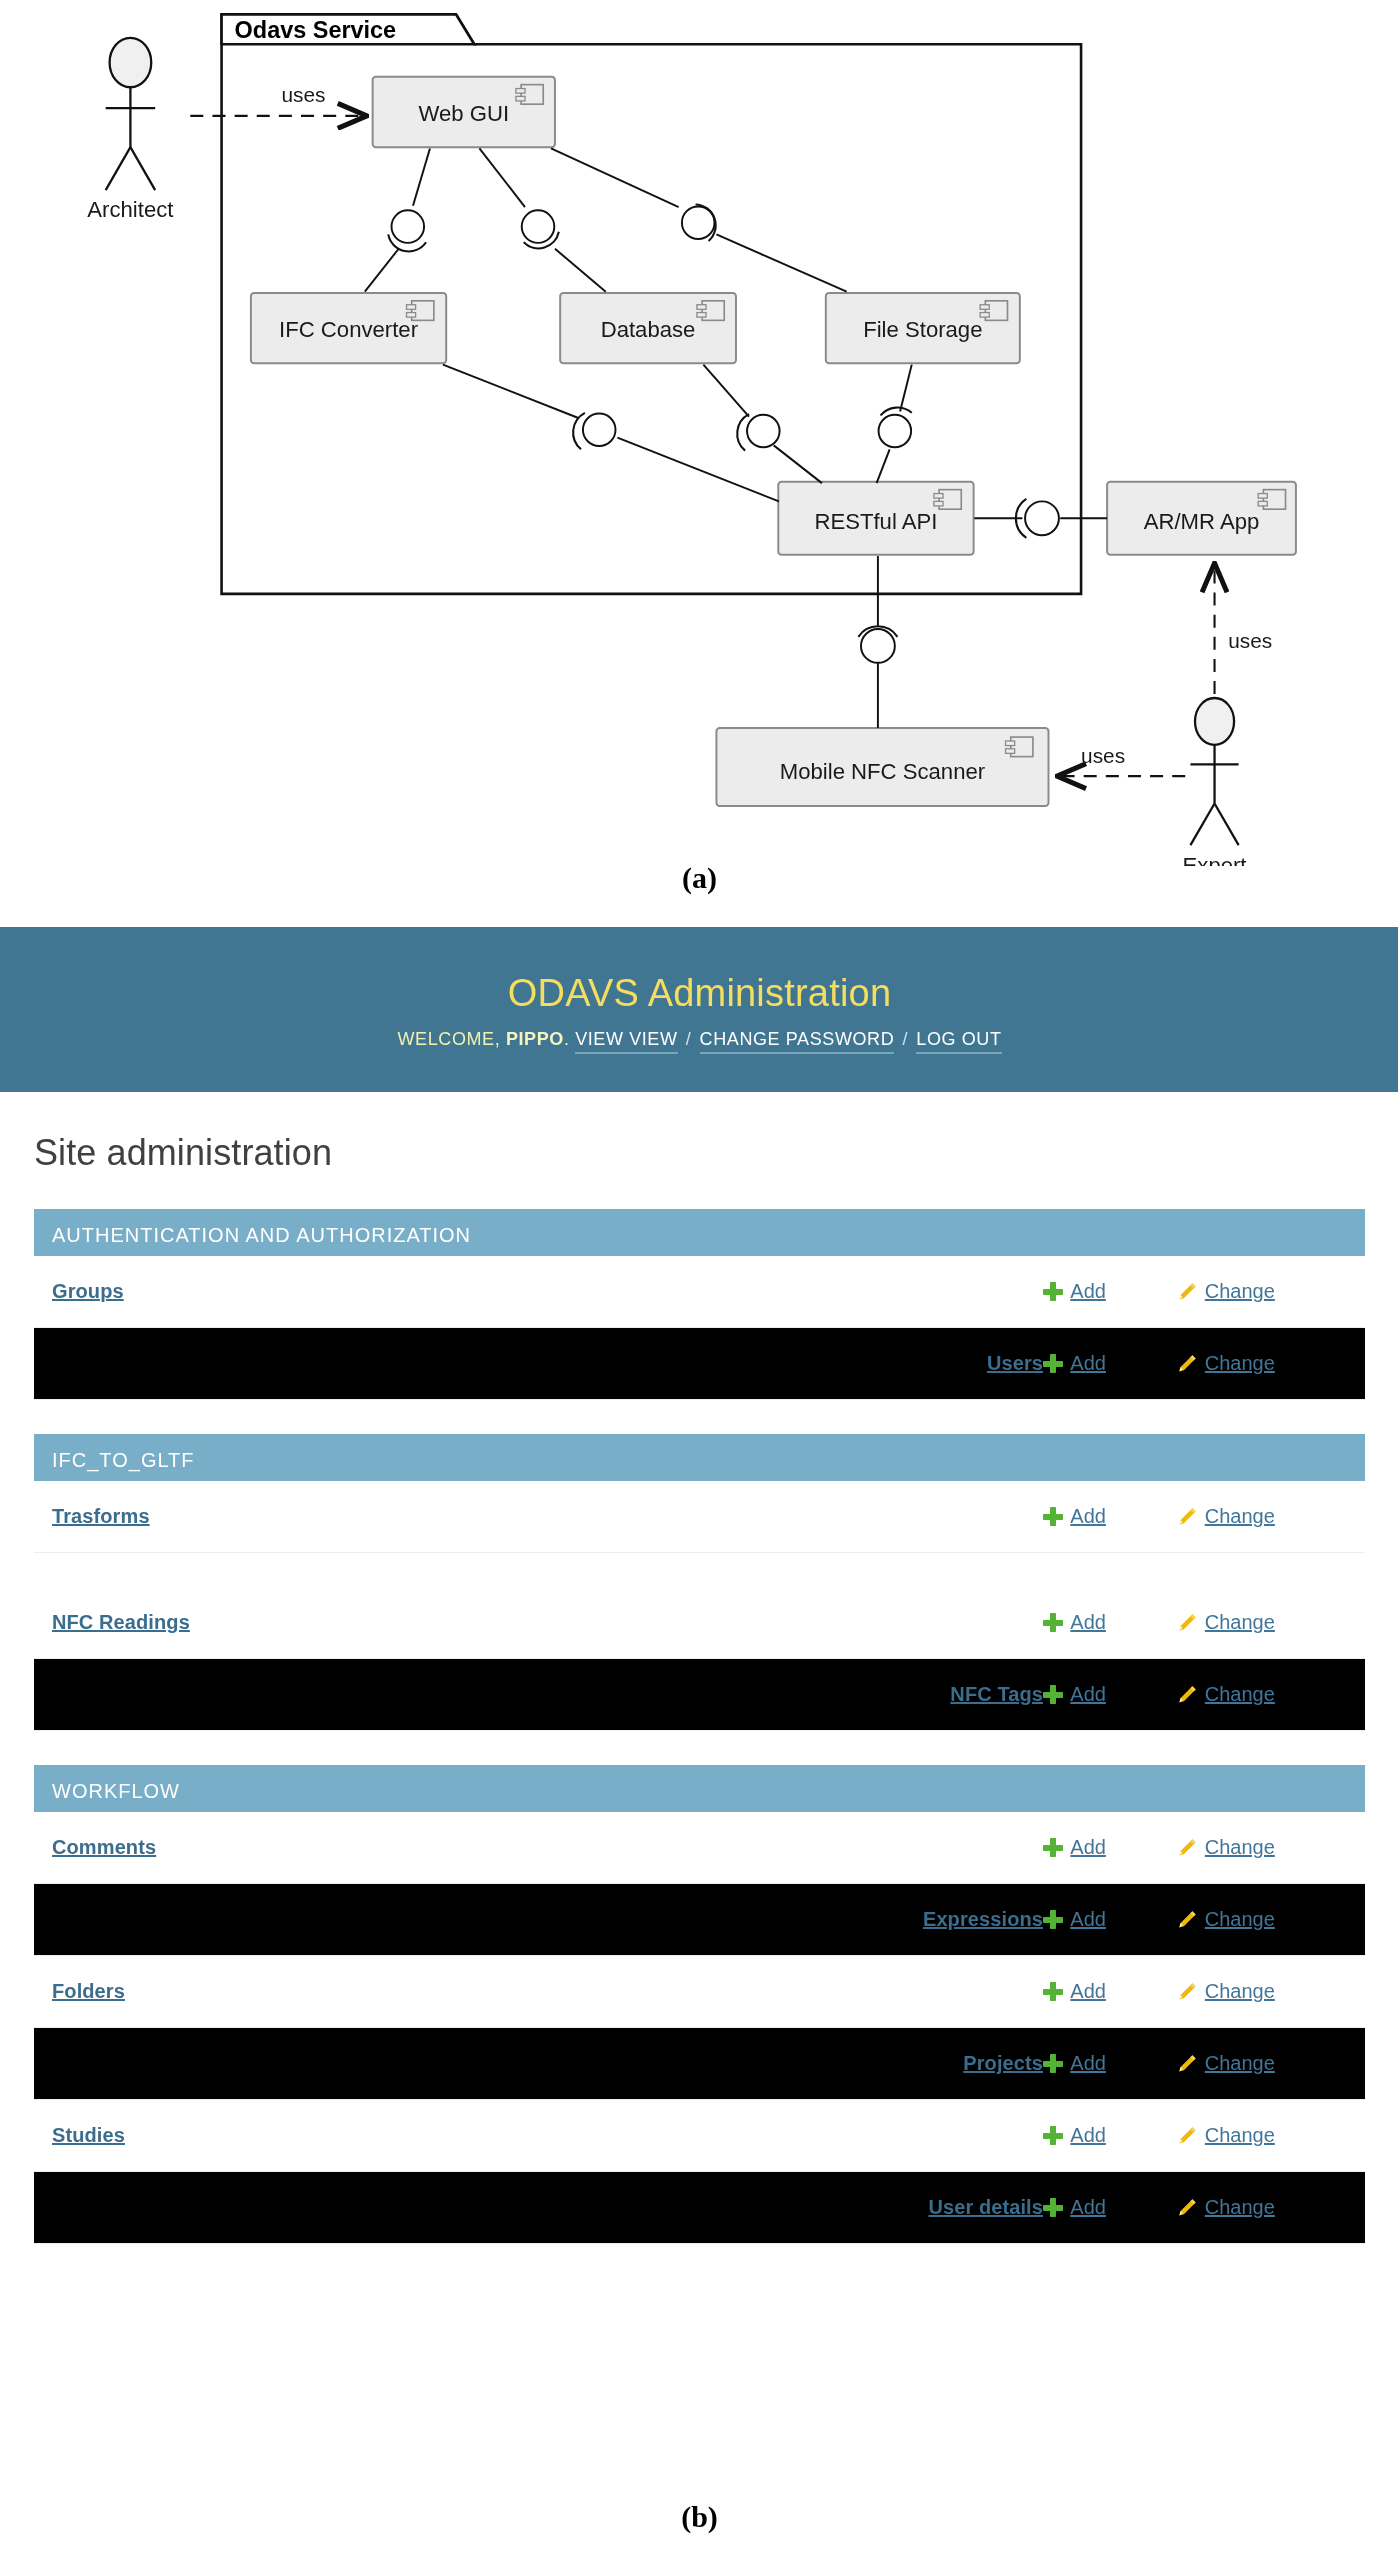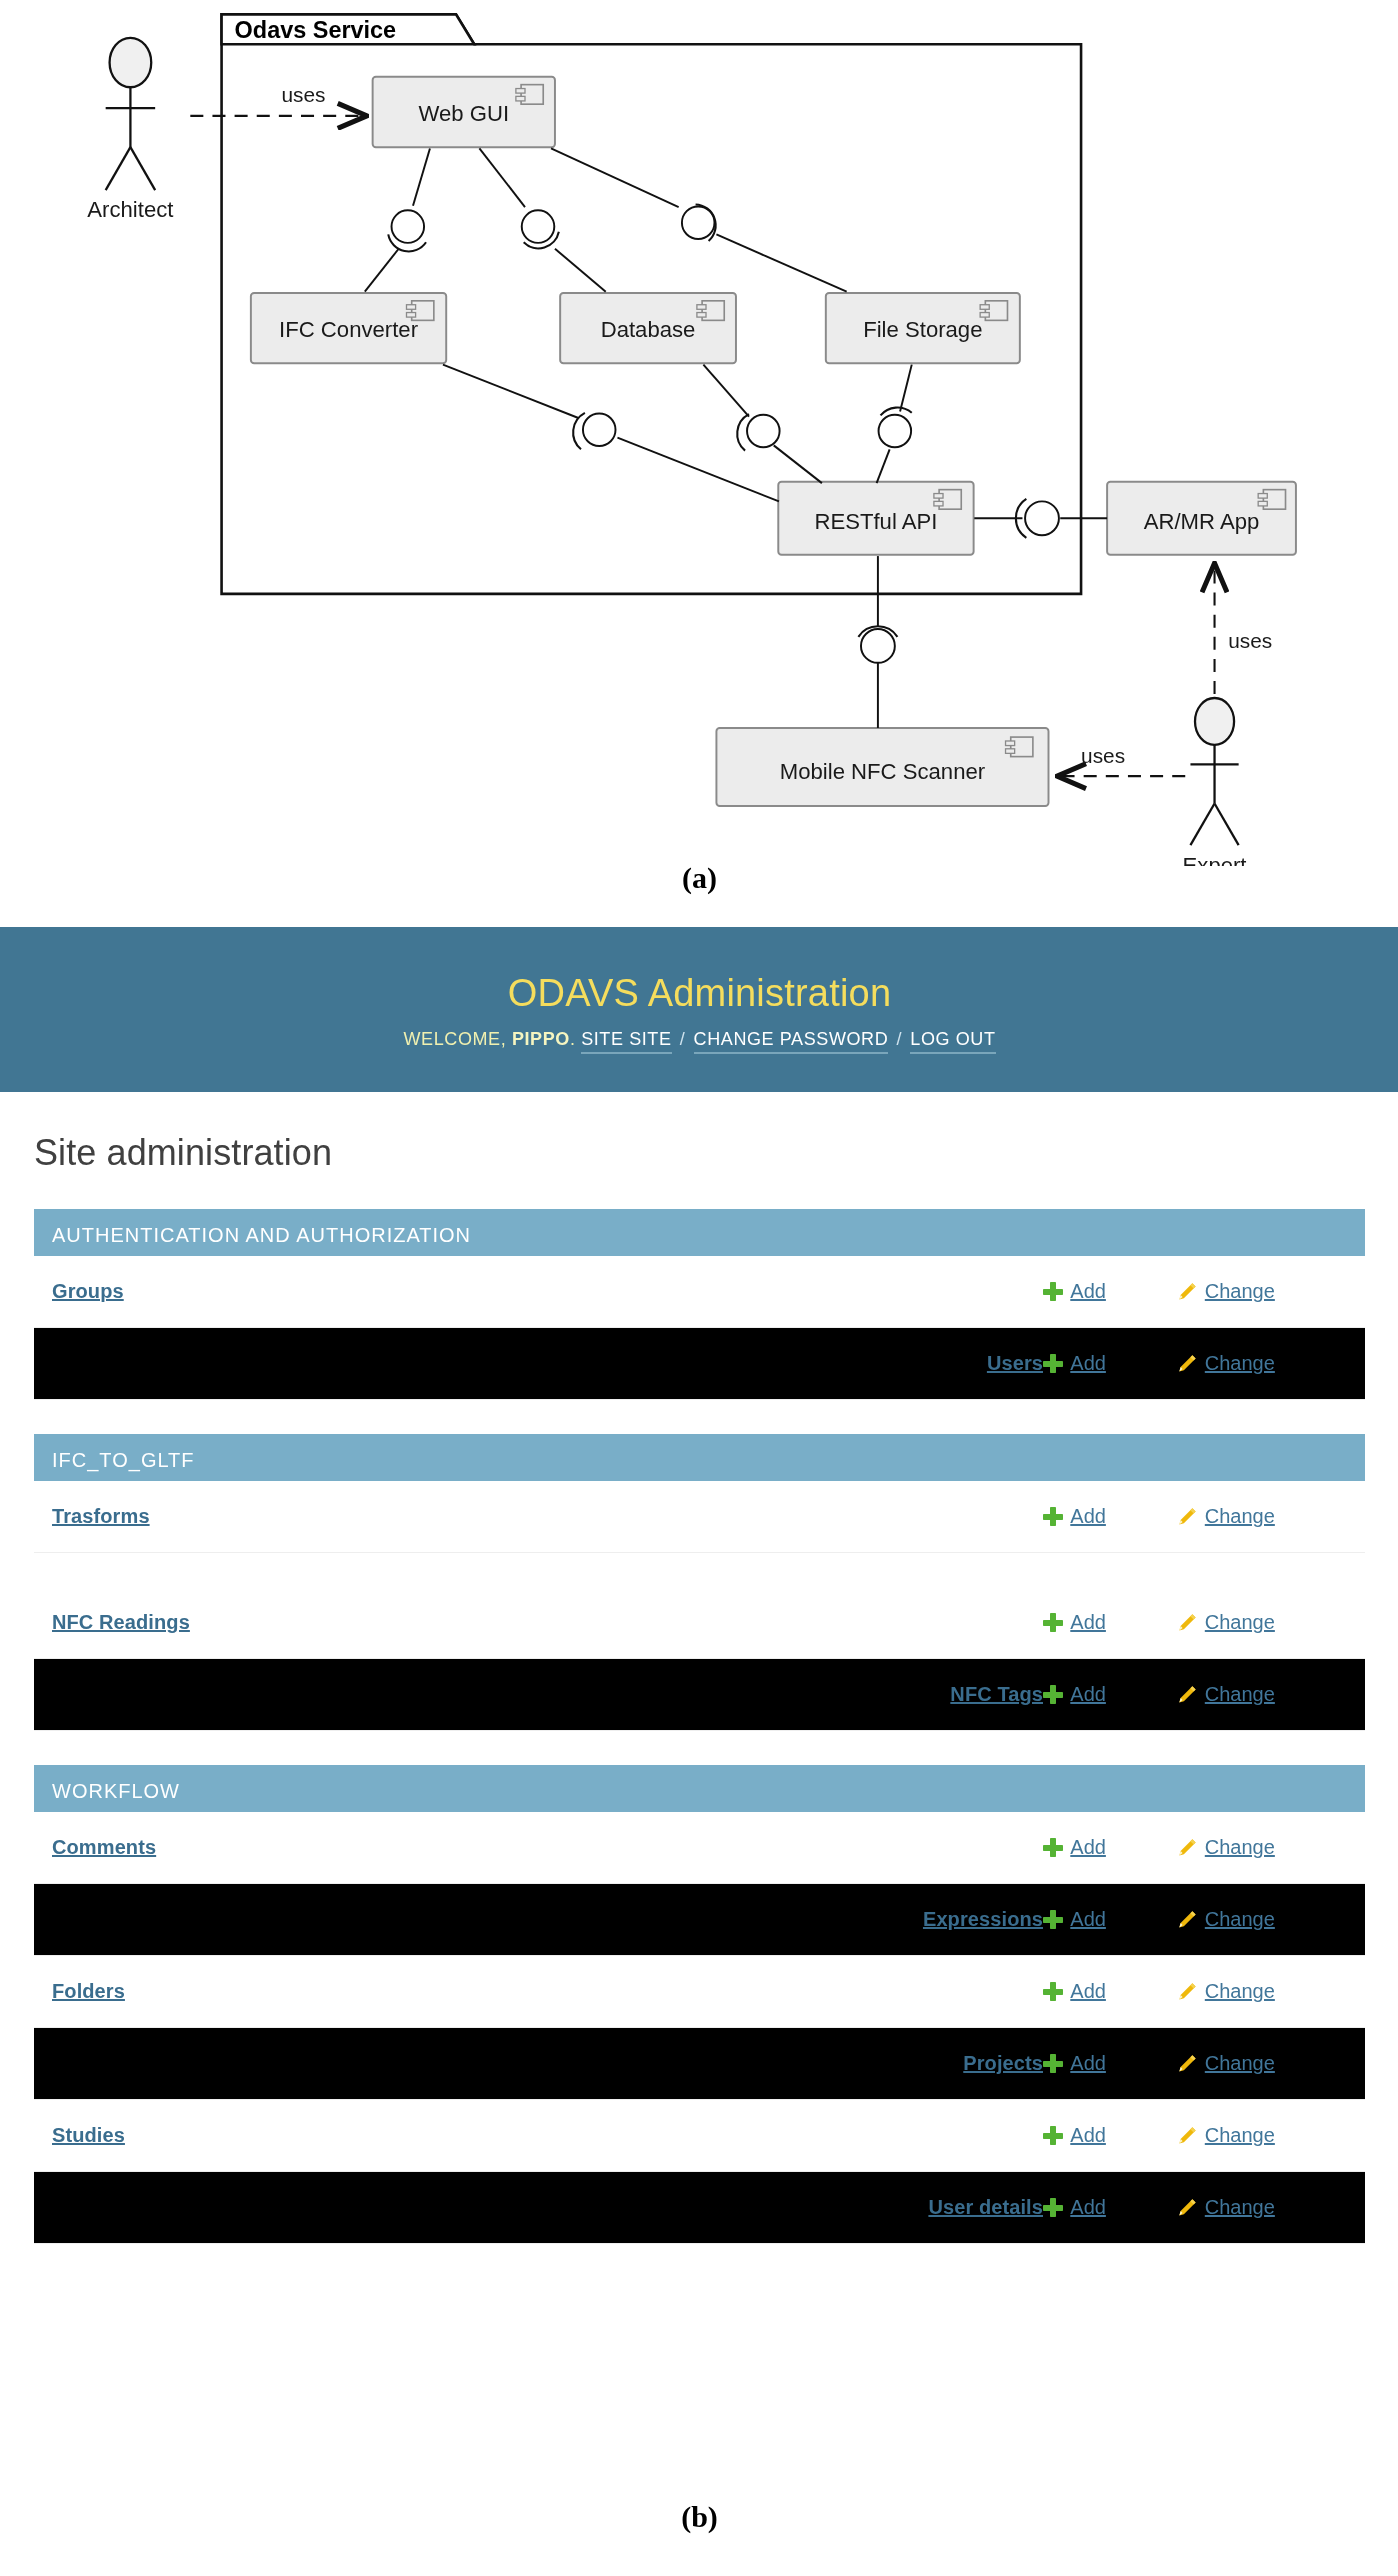--- a/index.html
+++ b/index.html
@@ -295,21 +295,21 @@
 
     <div class="cap" id="cap-a">(a)</div>
   </div>
 
   <div id="fig-b">
 
     <div id="dj-header">
       <div id="dj-title">ODAVS Administration</div>
       <div id="dj-usertools">
         <span class="welcome"><span>WELCOME,</span>&nbsp;<b>PIPPO</b><span>.</span></span>
-        <a href="#">SITE SITE</a>
+        <a href="#">VIEW VIEW</a>
         <span class="sep">/</span>
         <a href="#">CHANGE PASSWORD</a>
         <span class="sep">/</span>
         <a href="#">LOG OUT</a>
       </div>
     </div>
 
     <div id="dj-body">
       <h1 id="site-title">Site administration</h1>
       <div id="modules-container">

